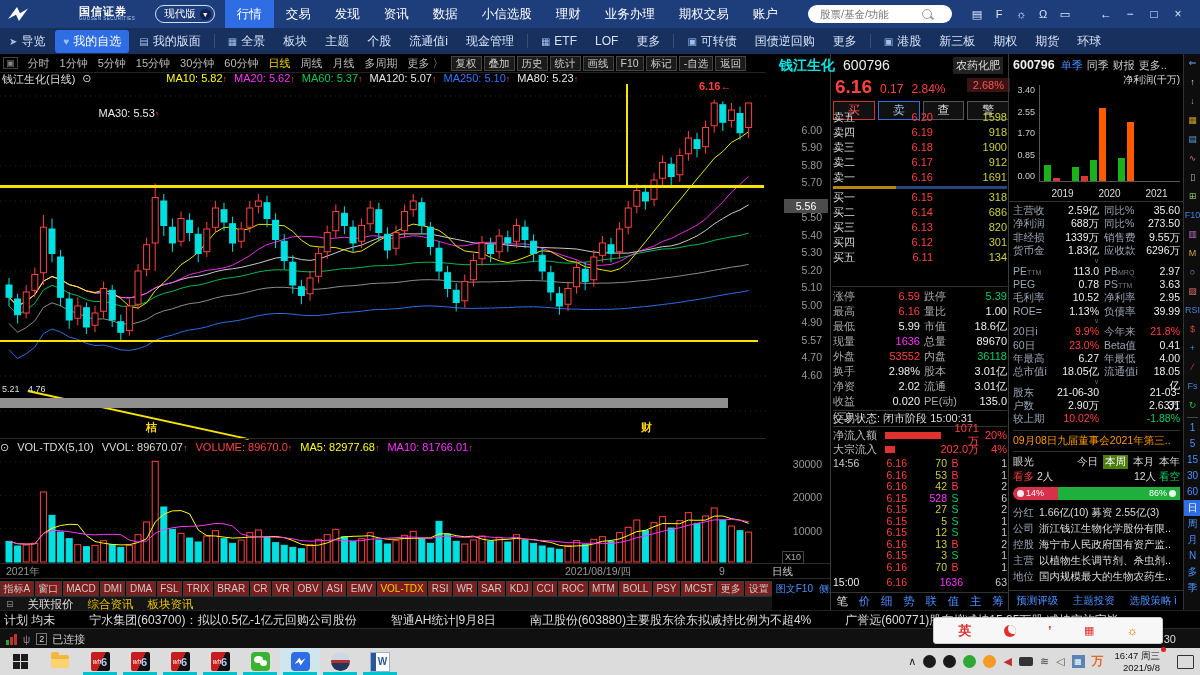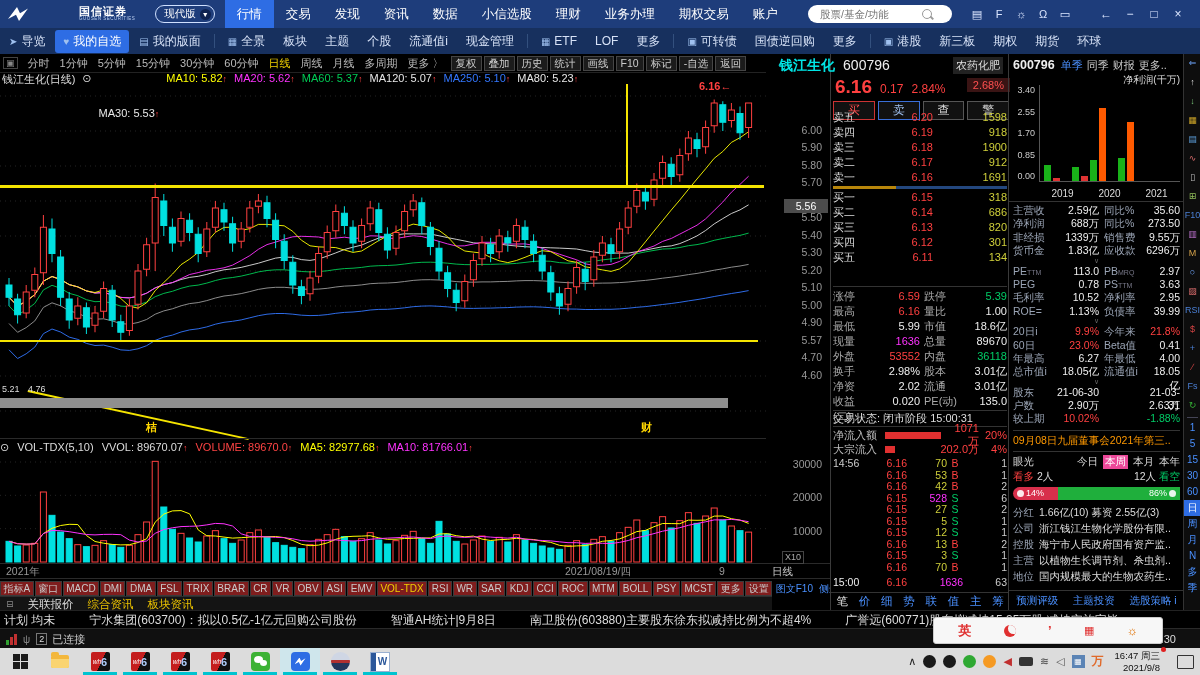--- a/index.html
+++ b/index.html
@@ -135,21 +135,21 @@
 .fr .fv1{width:44px;text-align:right;color:#eee;}
 .fr .fl2{width:40px;color:#9aa4b5;margin-left:5px;}
 .fr .fv2{flex:1;text-align:right;color:#eee;}
 .fr small{font-size:7px;color:#778;}
 .fdiv{text-align:center;color:#666;font-size:7px;height:7px;line-height:5px;}
 .fnews{margin:4px 4px 0 4px;color:#ff9900;font-size:10.5px;border-top:1px solid #333;border-bottom:1px solid #333;padding:3px 0;white-space:nowrap;overflow:hidden;cursor:pointer;}
 .fsent{padding:3px 4px 0 4px;font-size:10.5px;}
 .fsrow{display:flex;align-items:center;height:15px;}
 .fsl{color:#ddd;margin-right:auto;}
 .fsr{margin-left:5px;cursor:pointer;color:#ddd;}
-.fsr.active{background:#ec4899;color:#fff;padding:0 2px;}
+.fsr.active{background:#4d7c0f;color:#fff;padding:0 2px;}
 .bull{color:#ff4040;}
 .bear{color:#00cc66;}
 .fgauge{margin:2px 4px;height:13px;display:flex;}
 .gred{background:#d82f4b;color:#fff;font-size:9px;line-height:13px;padding:0 4px;border-radius:7px 0 0 7px;display:flex;align-items:center;gap:2px;}
 .ggreen{flex:1;background:#1faf3c;color:#fff;font-size:9px;line-height:13px;text-align:right;padding:0 4px;display:flex;align-items:center;justify-content:flex-end;gap:2px;}
 .gdot{width:7px;height:7px;border-radius:50%;background:#fff;opacity:.9;}
 .fcompany{padding:2px 4px 0 4px;}
 .fc{display:flex;height:16px;line-height:16px;font-size:10.5px;white-space:nowrap;overflow:hidden;}
 .fc .fcl{width:26px;color:#9aa4b5;flex:none;}
 .fc .fcv{color:#ddd;overflow:hidden;text-overflow:ellipsis;}

